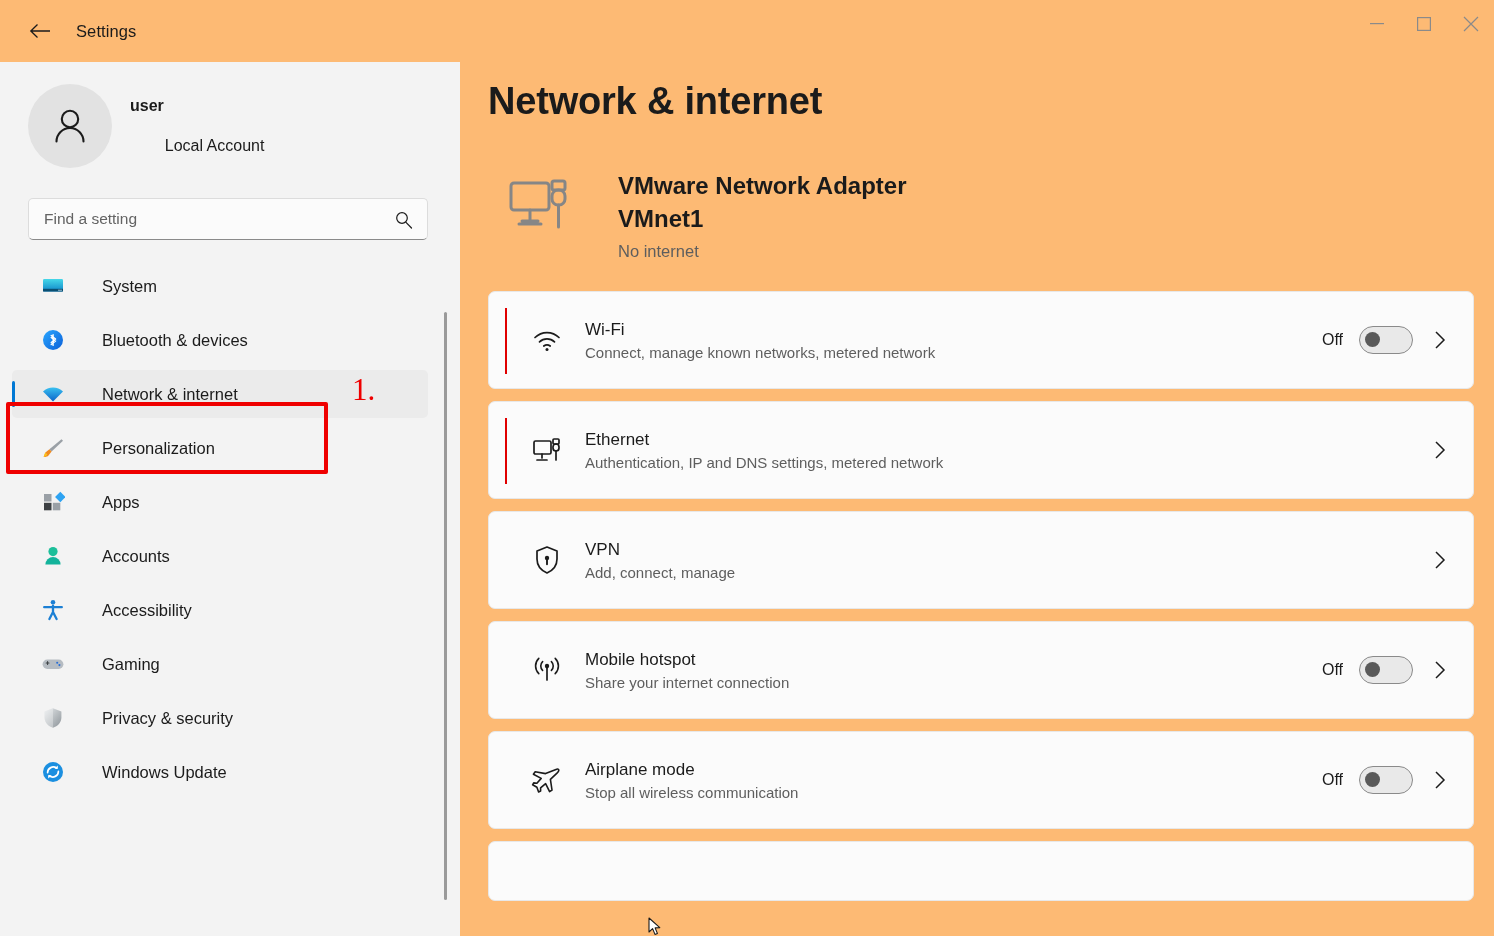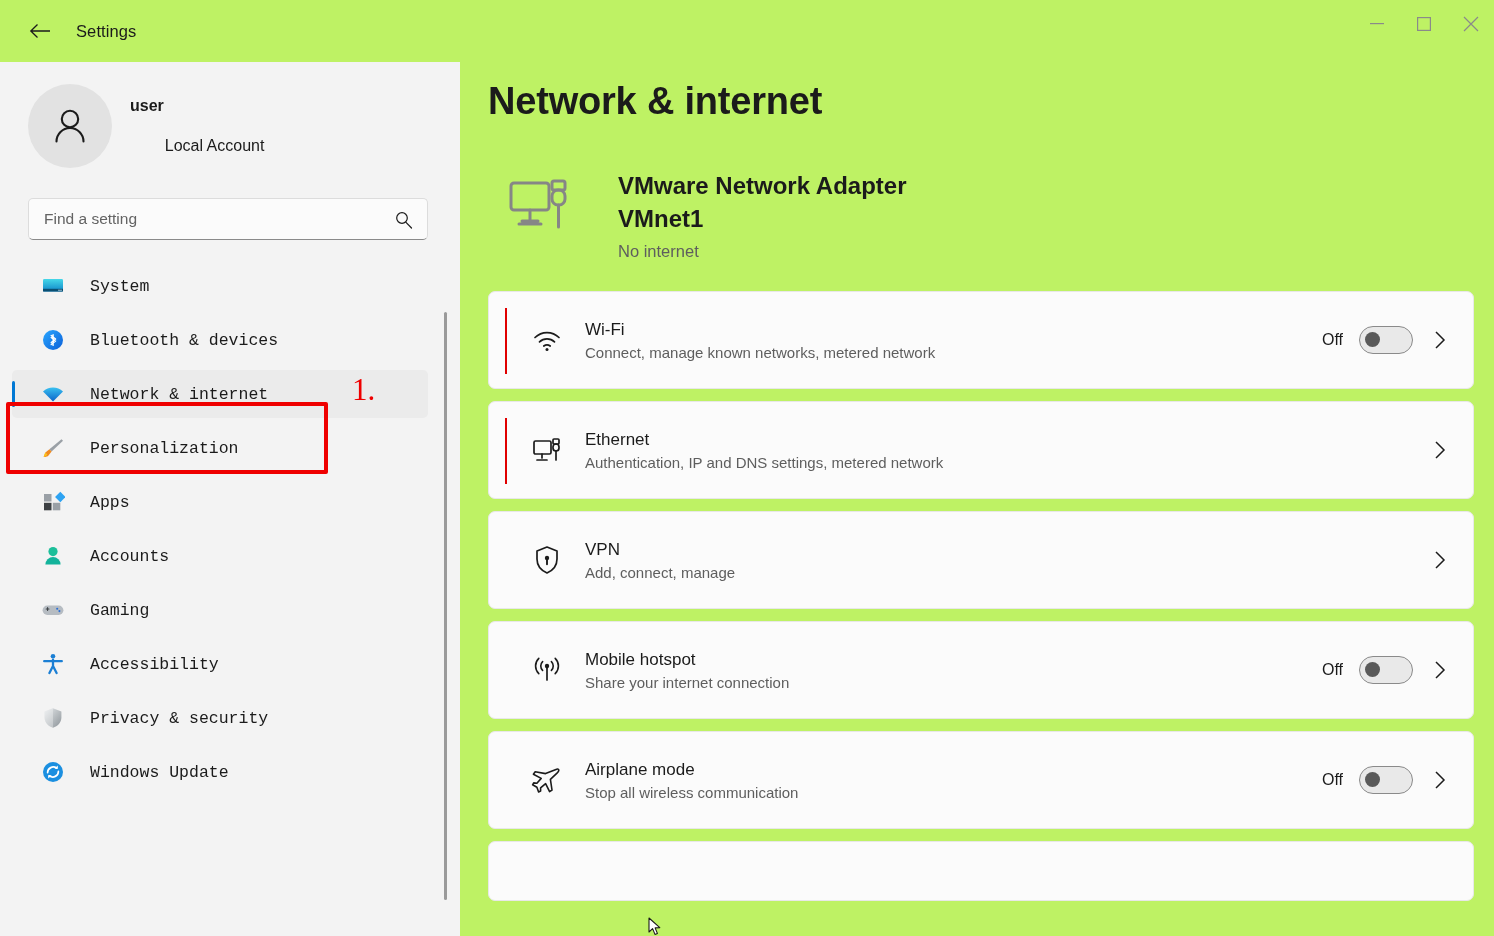--- a/index.html
+++ b/index.html
@@ -4,21 +4,21 @@
 <style>
   * { box-sizing: border-box; margin: 0; padding: 0; }
   html, body {
     width: 1494px; height: 936px;
     overflow: hidden;
     font-family: "Liberation Sans", sans-serif;
     background: #f3f3f3;
     color: #1b1b1b;
     -webkit-font-smoothing: antialiased;
   }
-  .window { position: relative; width: 1494px; height: 936px; background: #bef264; }
+  .window { position: relative; width: 1494px; height: 936px; background: #fdba74; }
 
   
   .titlebar {
     position: absolute; top: 0; left: 0; width: 1494px; height: 62px;
     display: flex; align-items: center;
   }
   .back-btn {
     width: 40px; height: 32px; margin-left: 20px;
     display: flex; align-items: center; justify-content: center;
     border-radius: 5px; cursor: default;
@@ -72,21 +72,21 @@
   }
   .nav-item.selected { background: #ebebeb; }
   .nav-item.selected::before {
     content: ""; position: absolute; left: 0px; top: 11px;
     width: 3px; height: 26px; background: #0078d4; border-radius: 2px;
   }
   .nav-ico {
     width: 26px; height: 26px; flex: 0 0 auto;
     display: flex; align-items: center; justify-content: center;
   }
-  .nav-label { margin-left: 24px; font-size: 16.5px; color: #1b1b1b; font-family: Liberation Mono, monospace; }
+  .nav-label { margin-left: 36px; font-size: 16.5px; color: #1b1b1b; }
 
   .scrollbar {
     position: absolute; left: 444px; top: 250px; width: 3px; height: 588px;
     background: #9a9a9a; border-radius: 2px;
   }
 
   
   .annot-box {
     position: absolute; left: 6px; top: 340px; width: 322px; height: 72px;
     border: 4px solid #ef0000; border-radius: 2px; pointer-events: none;
@@ -282,38 +282,38 @@
             <path d="M4.4 20.5 A7.6 7.6 0 0 1 19.6 20.5 Z" fill="#13b39b"></path>
           </svg>
         </span>
         <span class="nav-label">Accounts</span>
       </div>
 
 
       <div class="nav-item">
         <span class="nav-ico">
           <svg width="24" height="24" viewBox="0 0 24 24">
+            <circle cx="12" cy="4.3" r="2.3" fill="#1b7fd4"></circle>
+            <path d="M3.2 9.2 L20.8 9.2" stroke="#1b7fd4" stroke-width="2.3" stroke-linecap="round"></path>
+            <path d="M12 7.6 L12 14 M12 14 L8.4 21 M12 14 L15.6 21" stroke="#1b7fd4" stroke-width="2.3" fill="none" stroke-linecap="round" stroke-linejoin="round"></path>
+          </svg>
+        </span>
+        <span class="nav-label">Accessibility</span>
+      </div>
+
+      <div class="nav-item">
+        <span class="nav-ico">
+          <svg width="24" height="24" viewBox="0 0 24 24">
             <rect x="1.6" y="7.6" width="20.8" height="9.4" rx="4.7" fill="#b6bcc2"></rect>
             <path d="M5.2 11 L8 11 M6.6 9.6 L6.6 12.4" stroke="#3c4043" stroke-width="1.05" stroke-linecap="round"></path>
             <circle cx="16.2" cy="10.7" r="1.05" fill="#2a6fd6"></circle>
             <circle cx="18.4" cy="13.1" r="1.05" fill="#2a6fd6"></circle>
           </svg>
         </span>
         <span class="nav-label">Gaming</span>
-      </div>
-
-      <div class="nav-item">
-        <span class="nav-ico">
-          <svg width="24" height="24" viewBox="0 0 24 24">
-            <circle cx="12" cy="4.3" r="2.3" fill="#1b7fd4"></circle>
-            <path d="M3.2 9.2 L20.8 9.2" stroke="#1b7fd4" stroke-width="2.3" stroke-linecap="round"></path>
-            <path d="M12 7.6 L12 14 M12 14 L8.4 21 M12 14 L15.6 21" stroke="#1b7fd4" stroke-width="2.3" fill="none" stroke-linecap="round" stroke-linejoin="round"></path>
-          </svg>
-        </span>
-        <span class="nav-label">Accessibility</span>
       </div>
 
       <div class="nav-item">
         <span class="nav-ico">
           <svg width="24" height="24" viewBox="0 0 24 24">
             <defs>
                 <linearGradient id="gsh" x1="0" y1="0" x2="1" y2="1">
               <stop offset="0" stop-color="#e7eaec"></stop>
                   <stop offset="1" stop-color="#8d9499"></stop>
             </linearGradient>

